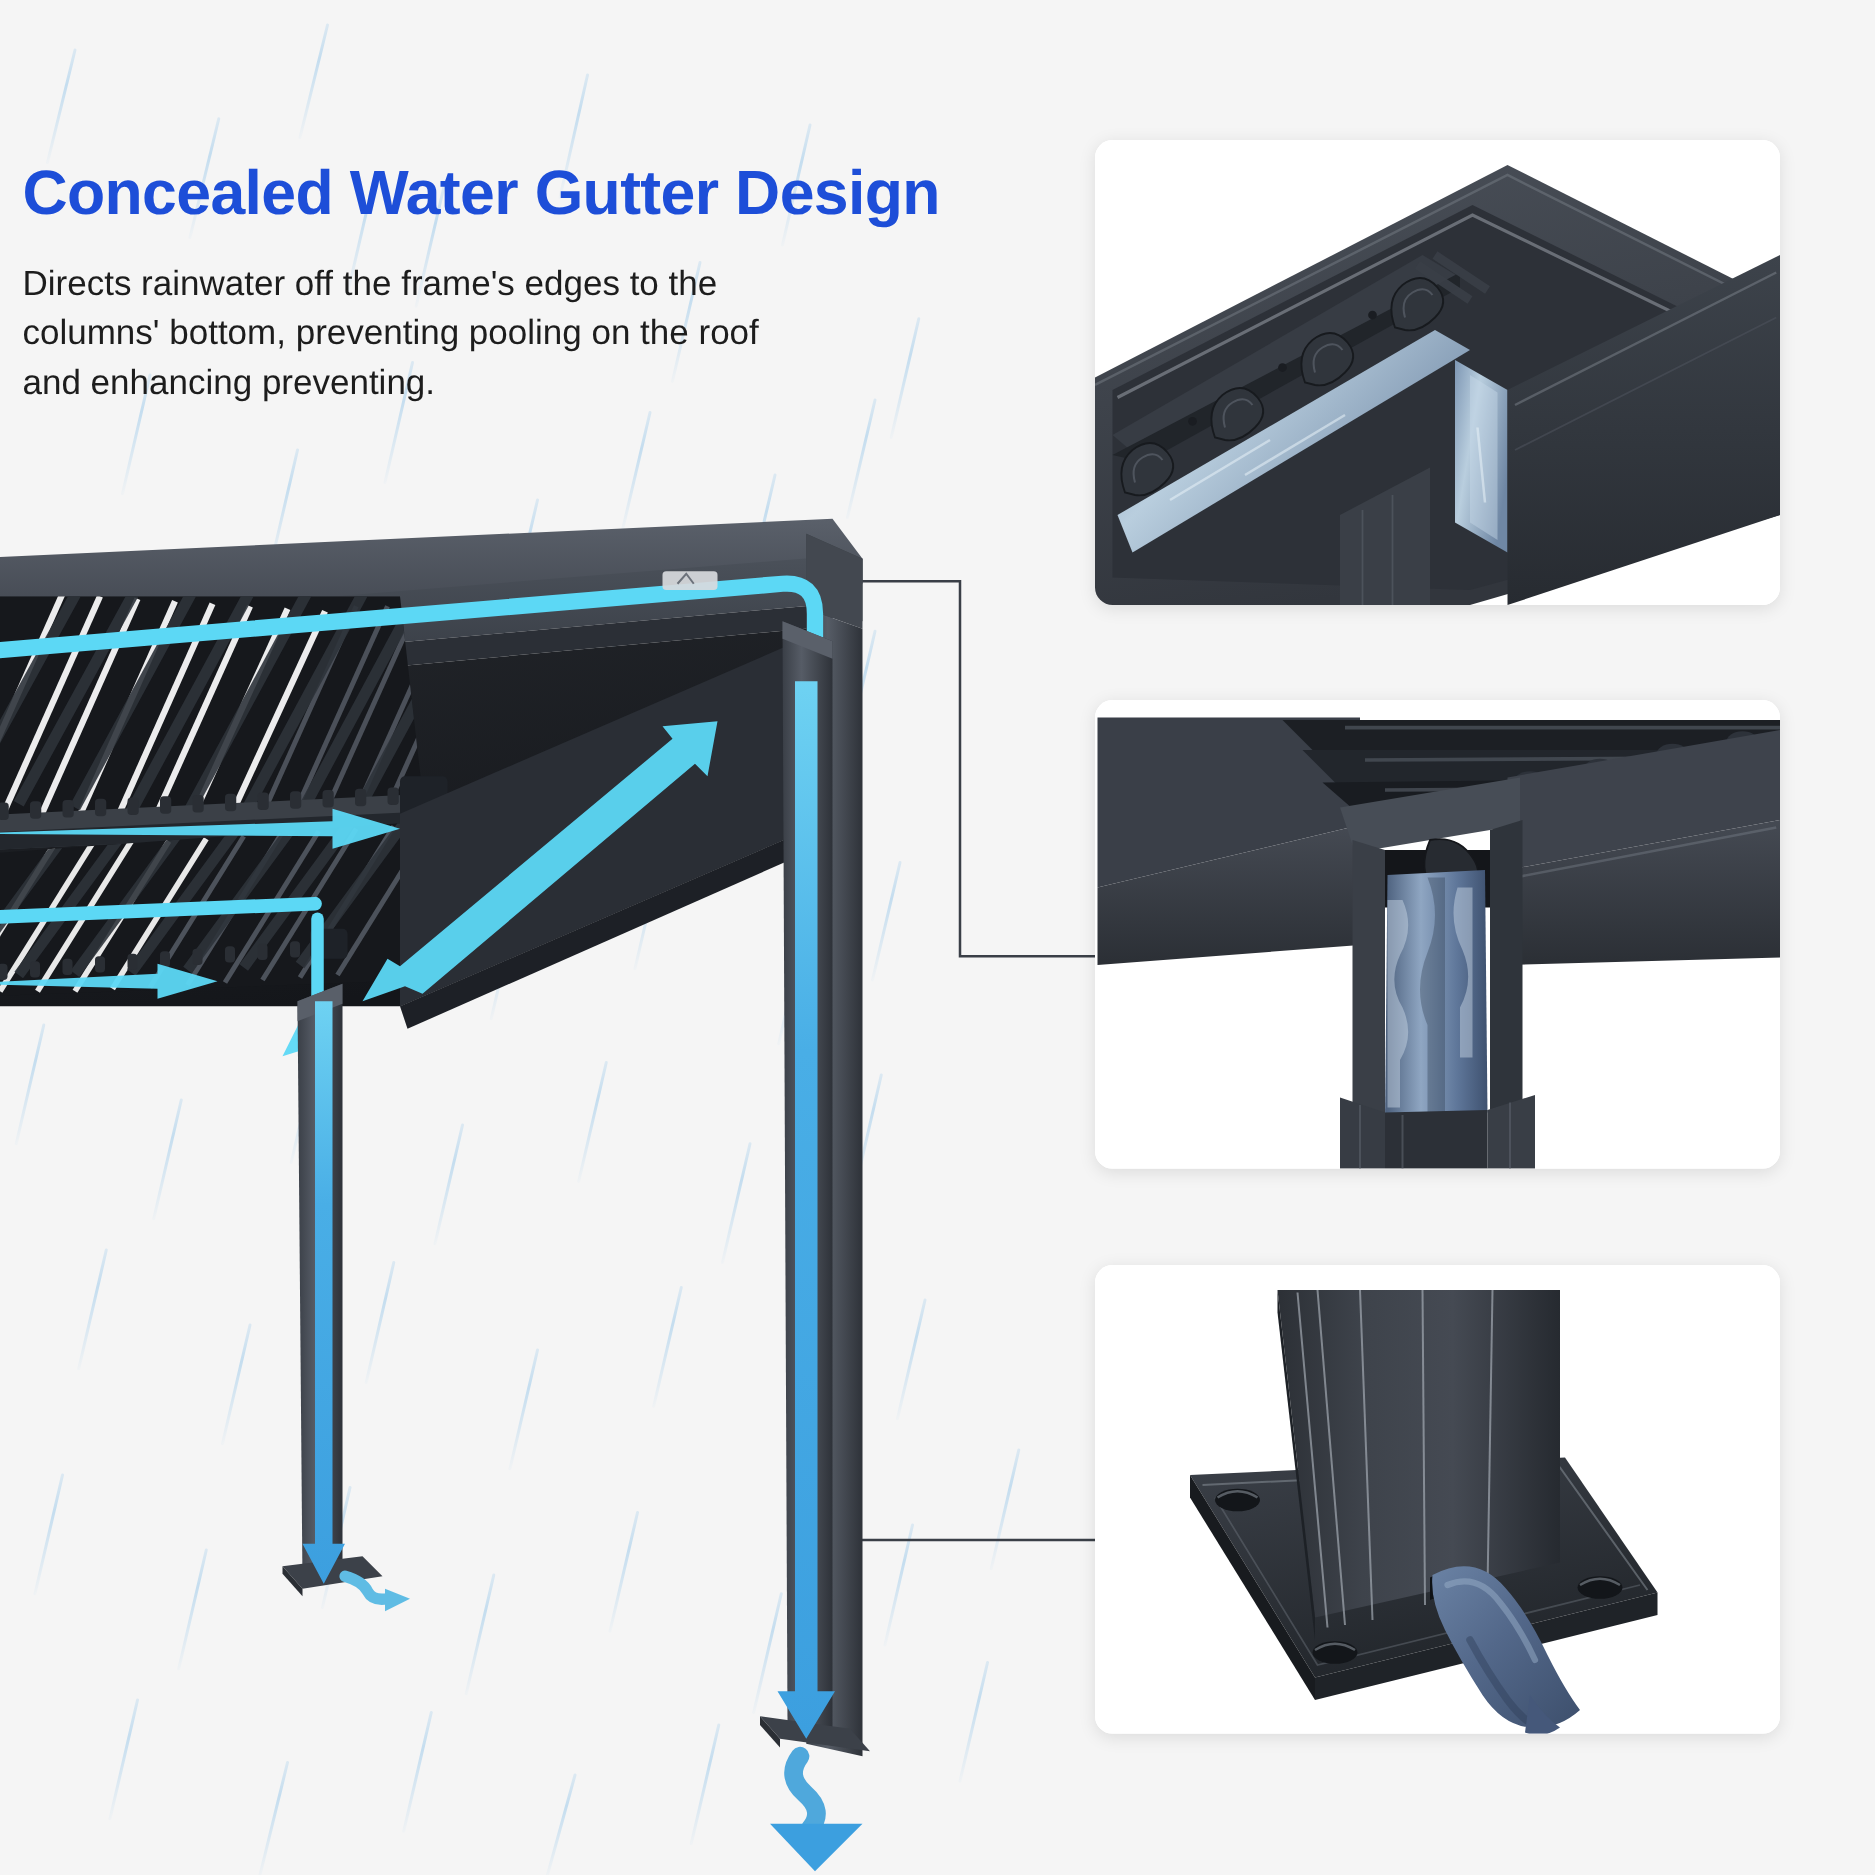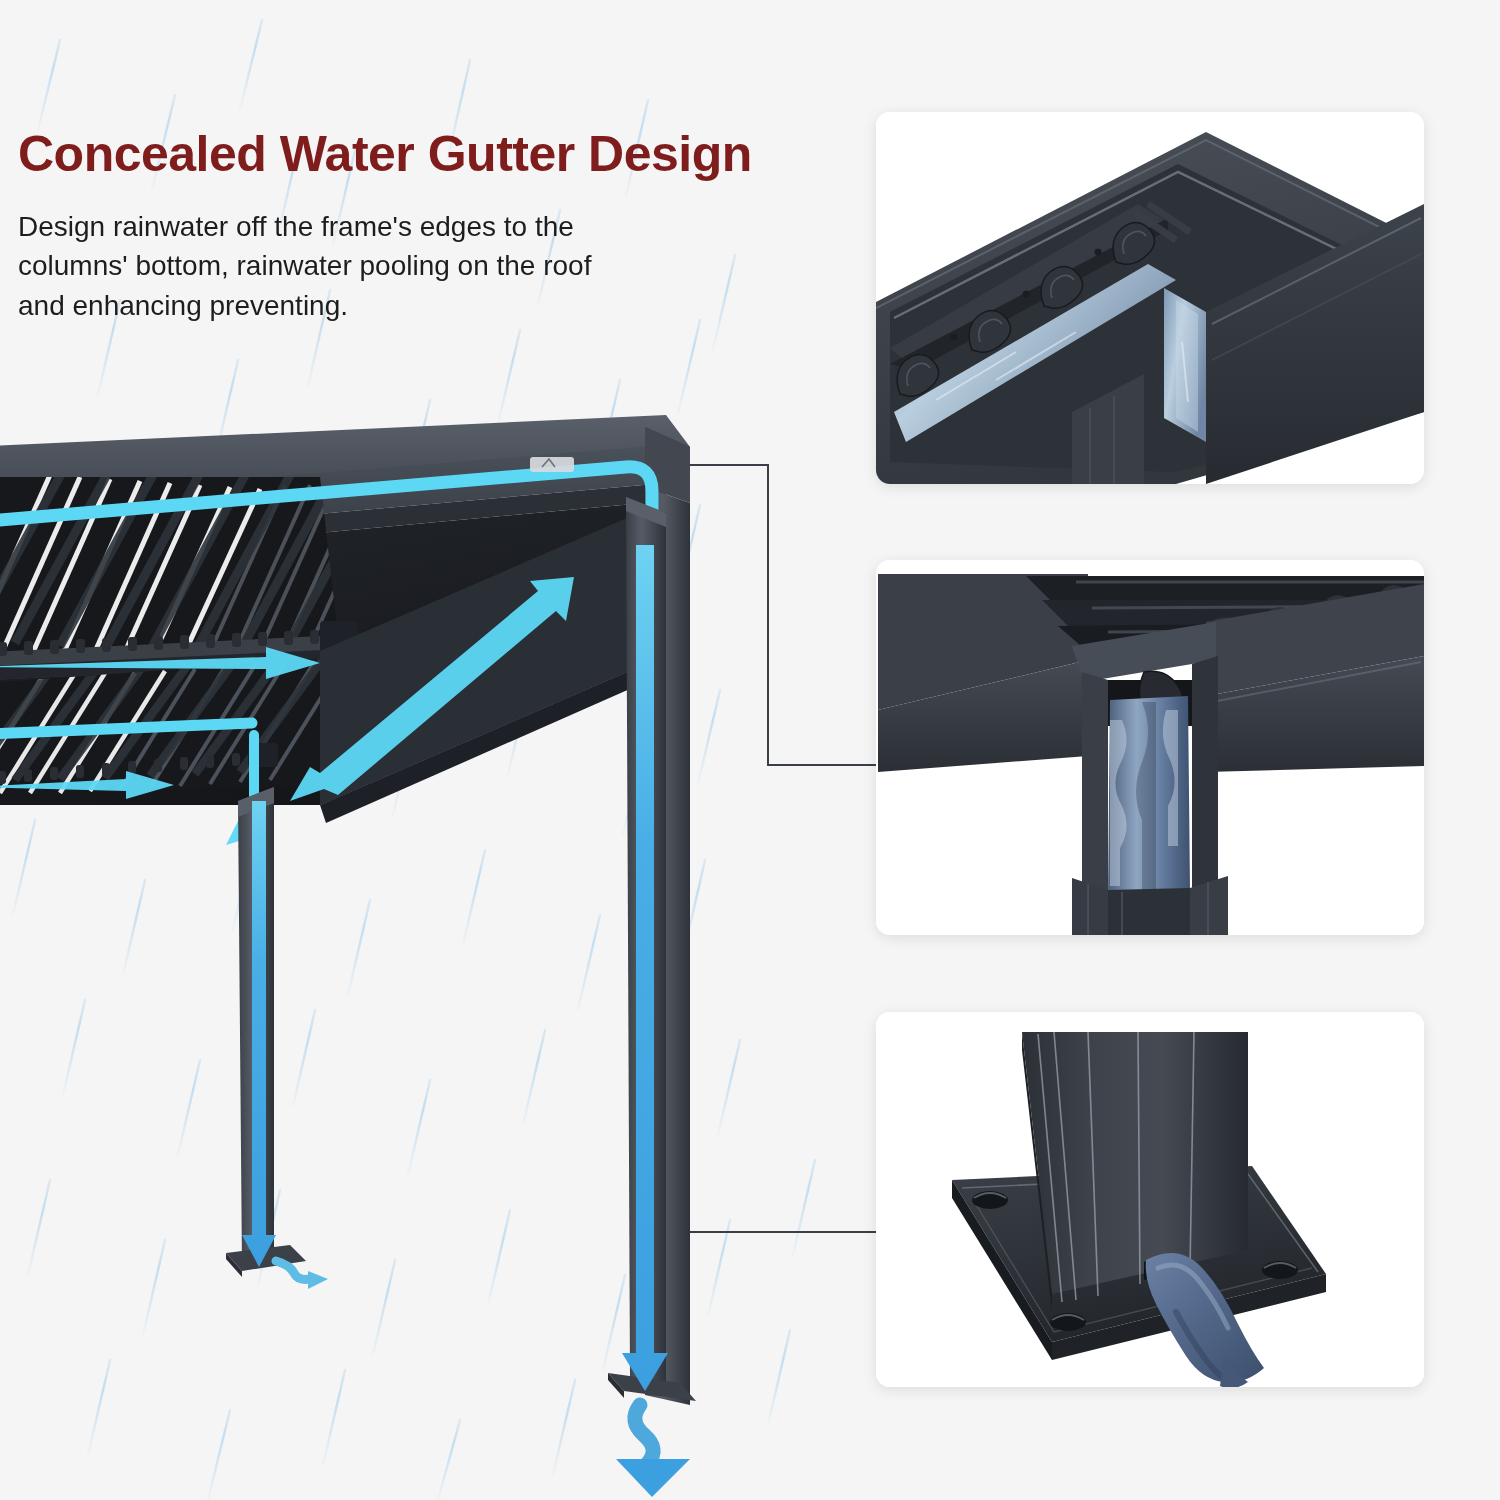--- a/index.html
+++ b/index.html
@@ -10,21 +10,21 @@
     position:relative;overflow:hidden;
   }
   .stage{position:absolute;inset:0;}
 
   
   .rain{position:absolute;left:0;top:0;width:1500px;height:1500px;pointer-events:none;}
 
   
   .headline{position:absolute;left:18px;top:128px;width:830px;}
   .title{
-    font-size:50px;font-weight:700;color:#7f1d1d;letter-spacing:-0.5px;
+    font-size:50px;font-weight:700;color:#1d4ed8;letter-spacing:-0.5px;
     line-height:1.05;margin:0 0 26px 0;white-space:nowrap;
   }
   .subtitle{
     font-size:28px;color:#1d1d1d;line-height:1.42;margin:0;font-weight:400;
   }
   .subtitle .ln{display:block;}
 
   
   .panel{
     position:absolute;background:#ffffff;border-radius:14px;
@@ -112,22 +112,22 @@
       <line x1="575" y1="1380" x2="553" y2="1475"></line>
       <line x1="300" y1="140" x2="278" y2="235"></line>
       <line x1="815" y1="1160" x2="793" y2="1255"></line>
       <line x1="790" y1="1330" x2="768" y2="1425"></line>
     </g>
   </svg>
 
   <div class="headline">
     <h1 class="title">Concealed Water Gutter Design</h1>
     <p class="subtitle">
-      <span class="ln">Design rainwater off the frame's edges to the</span>
-      <span class="ln">columns' bottom, rainwater pooling on the roof</span>
+      <span class="ln">Directs rainwater off the frame's edges to the</span>
+      <span class="ln">columns' bottom, preventing pooling on the roof</span>
       <span class="ln">and enhancing preventing.</span>
     </p>
   </div>
 
   <svg class="leaders" viewBox="0 0 1500 1500">
 
     <polyline points="668,465 768,465 768,765 880,765" fill="none" stroke="#3a3f47" stroke-width="2"></polyline>
 
     <polyline points="670,1374 668,1232 880,1232" fill="none" stroke="#3a3f47" stroke-width="2"></polyline>
 

